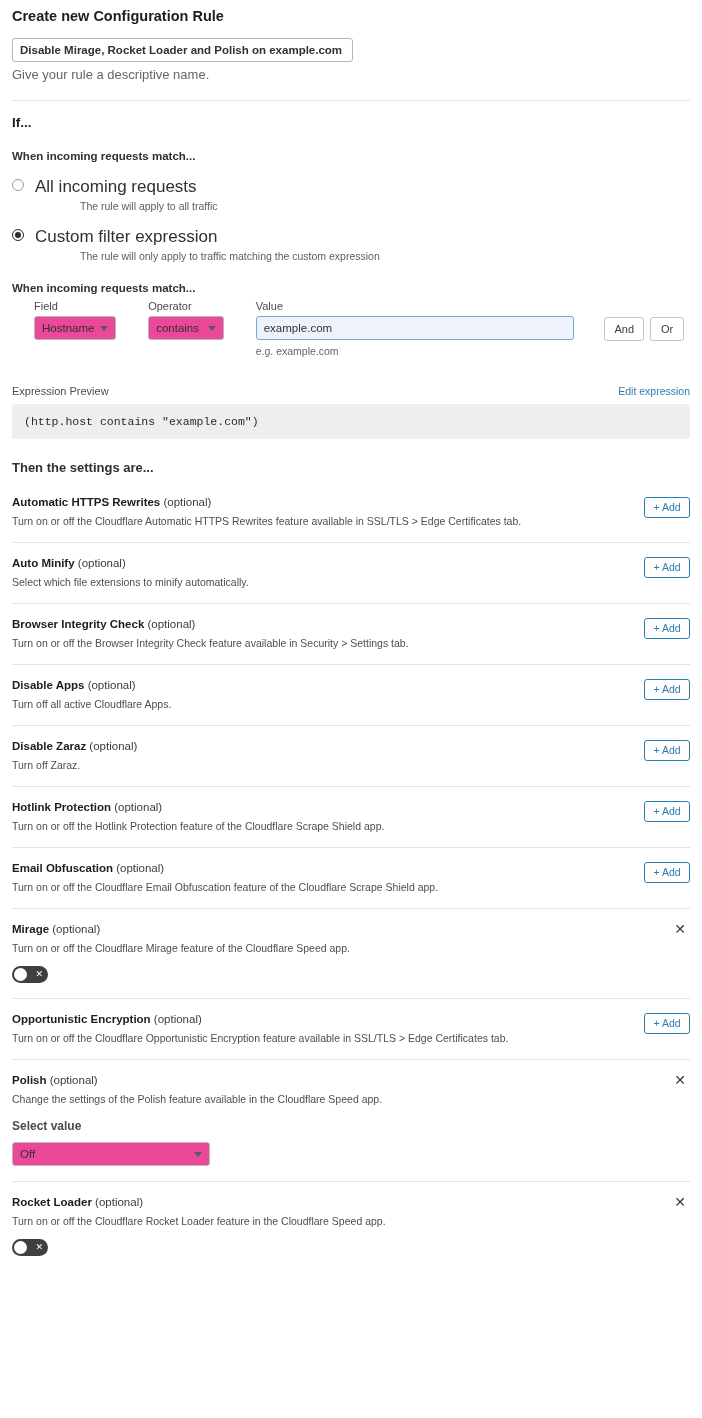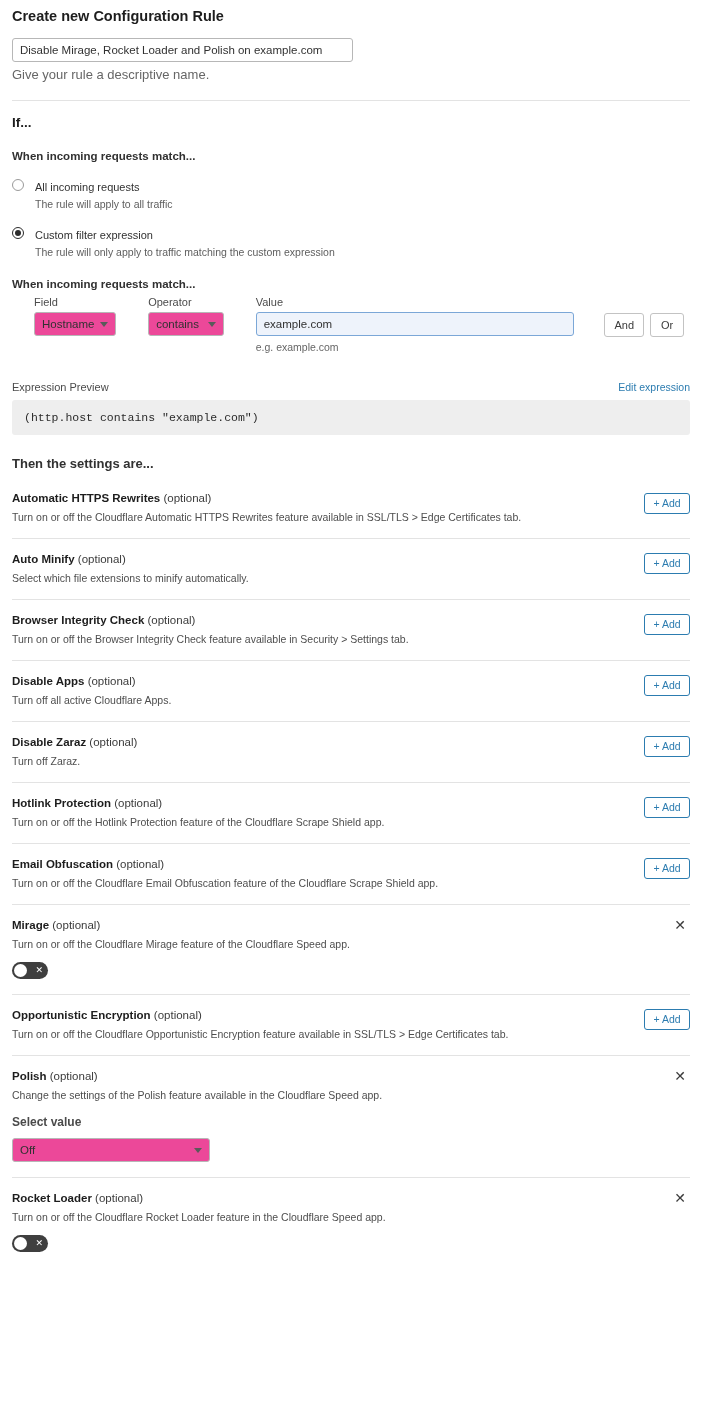--- a/index.html
+++ b/index.html
@@ -35,21 +35,21 @@
     height: 24px;
     border: 1px solid #b7b7b7;
     border-radius: 3px;
     font-size: 11.5px;
     color: #313131;
     padding: 0 7px;
     font-family: "Liberation Sans", sans-serif;
     background: #fff;
     outline: none;
   }
-  #rule-name-input { width: 341px; }
+  #rule-name-input { width: 341px; font-weight: bold; }
   hr.sep {
     border: none;
     border-top: 1px solid #e3e3e3;
     margin: 18px 0 0 0;
   }
   .section-if {
     font-size: 13.5px;
     font-weight: bold;
     color: #1d1d1d;
     margin-top: 14px;
@@ -78,27 +78,28 @@
   .radio-outer.checked { border-color: #2b2b2b; }
   .radio-outer.checked::after {
     content: "";
     position: absolute;
     left: 2px; top: 2px;
     width: 6px; height: 6px;
     border-radius: 50%;
     background: #2b2b2b;
   }
   .radio-title {
-    font-size: 11px;
+    font-size: 17px;
     color: #313131;
   }
   .radio-desc {
     font-size: 10.5px;
     color: #5e5e5e;
     margin-top: 3px;
+    margin-left: 45px;
   }
   .filter-row {
     display: flex;
     align-items: flex-start;
     margin-top: 6px;
   }
   .col { display: flex; flex-direction: column; margin-left: 22px; }
   .col-field { width: 100px; margin-right: 10px; }
   .col-operator { width: 92px; margin-right: 10px; }
   .col-value { width: 388px; margin-right: 8px; }

